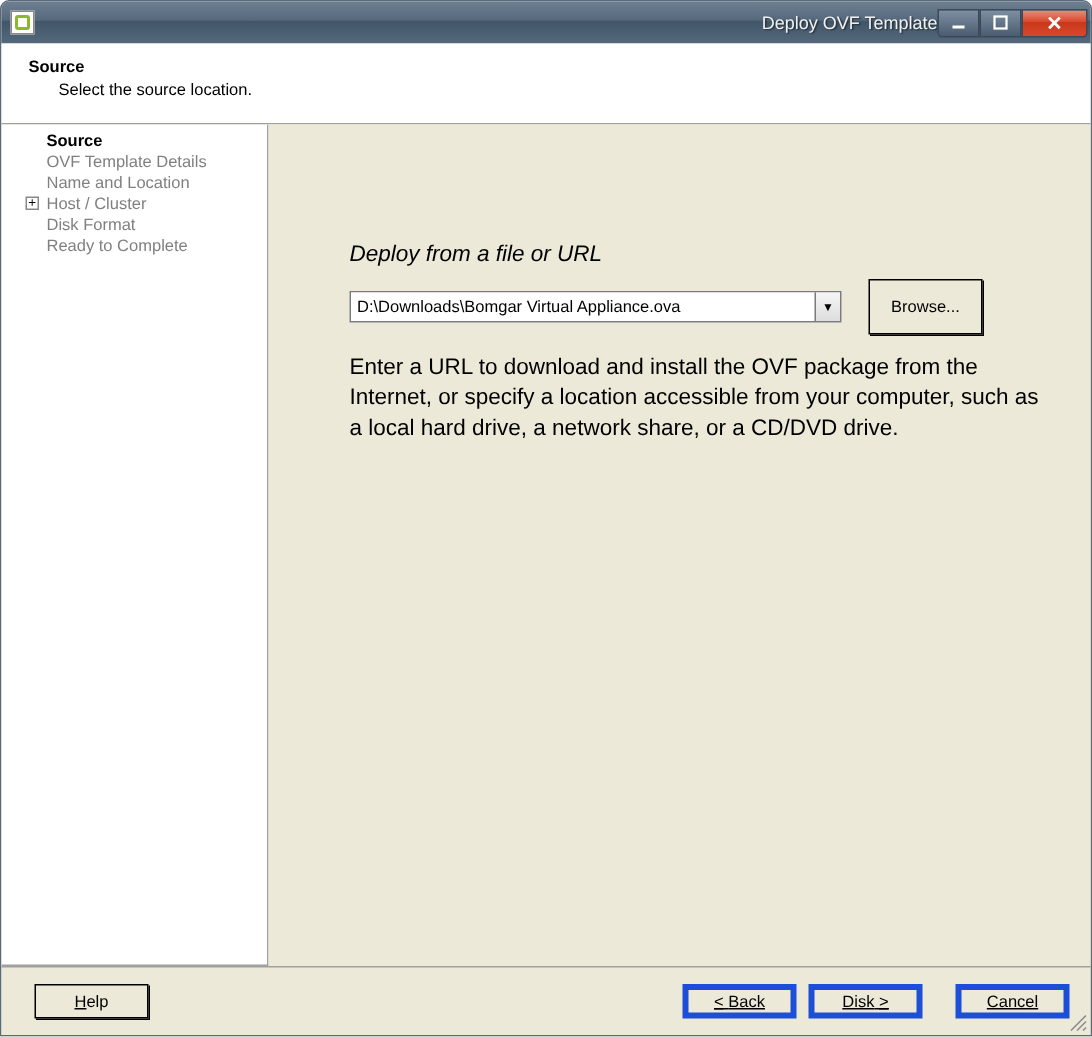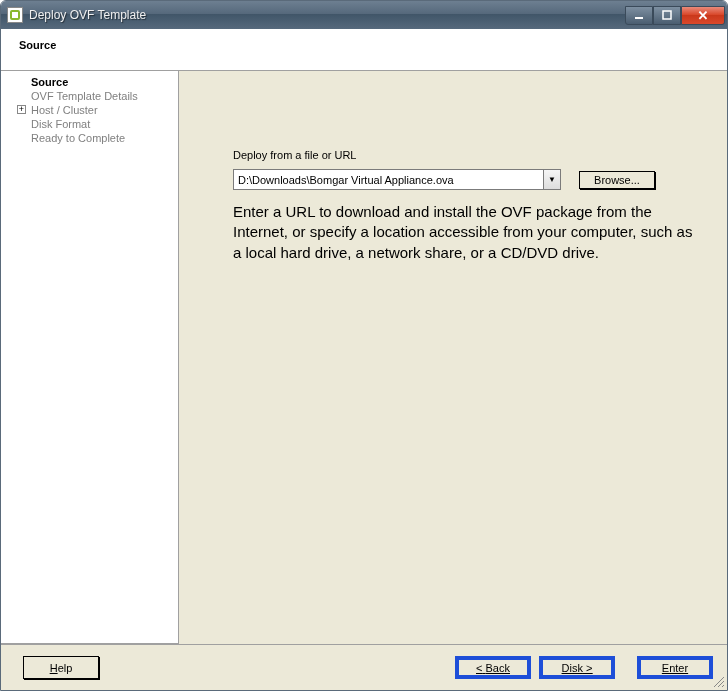--- a/index.html
+++ b/index.html
@@ -22,20 +22,21 @@
   position: relative;
 }
 .titlebar {
   height: 28px;
   background: linear-gradient(to bottom, #6d7f91 0%, #56697c 45%, #405568 46%, #56697c 100%);
   border-radius: 5px 5px 0 0;
   display: flex;
   align-items: center;
   padding: 0 2px 0 6px;
   color: #fff;
+  text-align: right;
 }
 .titlebar-icon {
   width: 16px; height: 16px;
   background: #fff;
   border: 1px solid #888;
   margin-right: 6px;
   display: flex;
   align-items: center;
   justify-content: center;
 }
@@ -125,23 +126,24 @@
   font-size: 9px;
   line-height: 1;
   color: #000;
 }
 .content-area {
   flex: 1;
   padding: 78px 20px 10px 54px;
   background: #ece9d8;
 }
 .form-label {
-  font-size: 11px;
+  font-size: 15px;
   color: #000;
   margin-bottom: 8px;
+  font-style: italic;
 }
 .form-row {
   display: flex;
   align-items: center;
   gap: 18px;
   margin-bottom: 12px;
 }
 .combo {
   width: 328px;
   height: 21px;
@@ -164,21 +166,21 @@
   width: 17px; height: 19px;
   border-left: 1px solid #7b7b7b;
   background: linear-gradient(to bottom, #f5f5f5, #ddd);
   display: flex;
   align-items: center;
   justify-content: center;
   font-size: 8px;
   cursor: pointer;
 }
 .browse-btn {
-  width: 76px; height: 18px;
+  width: 76px; height: 37px;
   border: 1px solid #000;
   box-shadow: 1px 1px 0 #000;
   background: #ece9d8;
   font-family: Tahoma, Arial, sans-serif;
   font-size: 11px;
   cursor: pointer;
 }
 .help-text {
   font-size: 15px;
   color: #000;
@@ -239,29 +241,33 @@
           </svg>
       </div>
       <div class="titlebar-btn close">
         <span>✕</span>
       </div>
     </div>
   </div>
 
   <div class="header-area">
     <div class="header-title">Source</div>
+    <div class="header-subtitle">Select the source location.</div>
   </div>
 
   <div class="body-area">
     <div class="sidebar">
       <div class="sidebar-item active">
         <span>Source</span>
       </div>
       <div class="sidebar-item">
         <span>OVF Template Details</span>
+      </div>
+      <div class="sidebar-item">
+        <span>Name and Location</span>
       </div>
       <div class="sidebar-item">
         <span class="expander">+</span>
         <span>Host / Cluster</span>
       </div>
       <div class="sidebar-item">
         <span>Disk Format</span>
       </div>
       <div class="sidebar-item">
         <span>Ready to Complete</span>
@@ -280,21 +286,21 @@
       <div class="help-text">Enter a URL to download and install the OVF package from the Internet, or specify a location accessible from your computer, such as a local hard drive, a network share, or a CD/DVD drive.</div>
     </div>
   </div>
 
   <div class="footer">
     <div class="footer-left">
       <button class="footer-btn"><u>H</u><span>elp</span></button>
     </div>
     <button class="footer-btn thin"><u>&lt;</u> <span>Back</span></button>
     <button class="footer-btn thin"><span>Disk</span> <u>&gt;</u></button>
-    <button class="footer-btn thin" style="margin-left:22px">Enter</button>
+    <button class="footer-btn thin" style="margin-left:22px">Cancel</button>
   </div>
 
   <div class="resize-grip">
     <svg width="14" height="14">
       <line x1="3" y1="13" x2="13" y2="3" stroke="#888" stroke-width="1"></line>
       <line x1="7" y1="13" x2="13" y2="7" stroke="#888" stroke-width="1"></line>
       <line x1="11" y1="13" x2="13" y2="11" stroke="#888" stroke-width="1"></line>
     </svg>
   </div>
 

